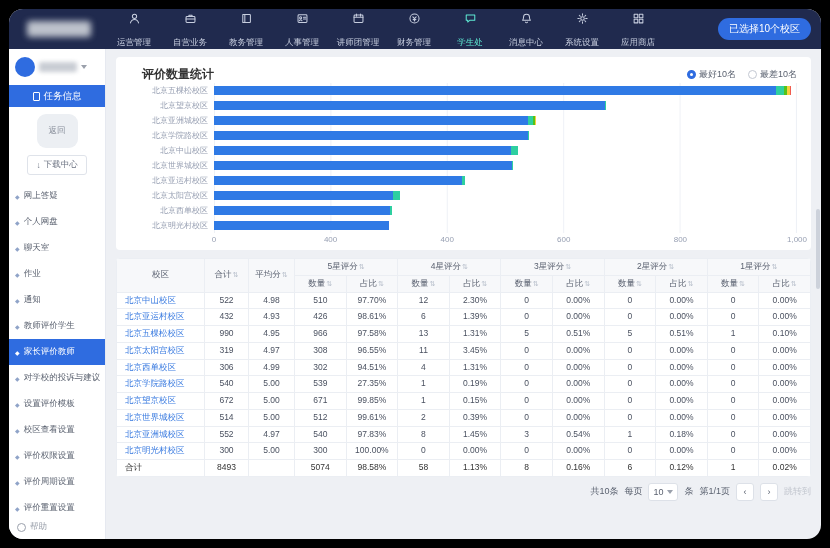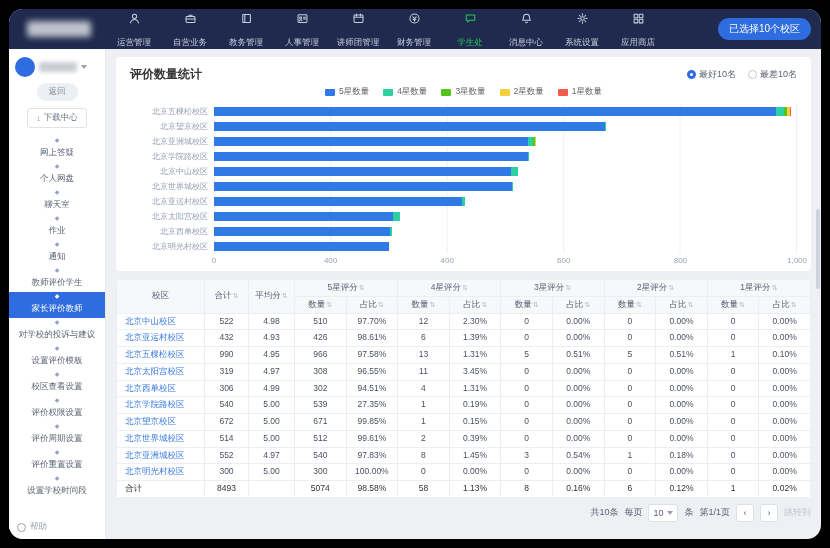--- a/index.html
+++ b/index.html
@@ -8,48 +8,48 @@
 
   .app { position:absolute; left:9px; top:9px; width:812px; height:530px; background:#eef0f4; border-radius:14px; overflow:hidden; }
 
   
   .topbar { height:40px; background:#202a4e; display:flex; align-items:center; padding:0 10px; }
   .logo-blur { width:64px; height:16px; margin:0 16px 0 8px; background:#cfd3da; border-radius:3px; filter:blur(3px); opacity:.9; flex:none; }
   .topnav { display:flex; flex:1; gap:2px; min-width:0; }
   .nav-item { width:54px; display:flex; flex-direction:column; align-items:center; gap:12px; color:#c7cedf; cursor:pointer; padding-top:2px; flex:none; }
   .nav-item svg { width:13px; height:13px; display:block; }
   .nav-label { font-size:8.5px; white-space:nowrap; }
-  .nav-item.active { color:#22c55e; }
+  .nav-item.active { color:#5eead4; }
   .campus-pill { background:#2f6ce0; color:#fff; font-size:10px; padding:4px 11px; border-radius:11px; white-space:nowrap; flex:none; }
 
   .body-row { display:flex; height:490px; }
 
   
   .sidebar { width:97px; background:#fff; display:flex; flex-direction:column; border-right:1px solid #e6e9f0; flex:none; }
   .userrow { display:flex; align-items:center; gap:4px; padding:8px 6px 6px; cursor:pointer; }
   .avatar { width:20px; height:20px; border-radius:50%; background:#2f6ce0; flex:none; }
   .name-blur { width:38px; height:10px; background:#c9cdd4; border-radius:2px; filter:blur(2px); }
   .tri-down { width:0; height:0; border-left:3px solid transparent; border-right:3px solid transparent; border-top:4px solid #9aa0ab; }
   .primary-btn { margin:2px 0 7px; background:#2f6ce0; color:#fff; font-size:9.5px; height:22px; display:flex; align-items:center; justify-content:center; gap:4px; cursor:pointer; }
   .doc-icon { width:7px; height:9px; border:1px solid #fff; border-radius:1px; }
-  .gray-pill { margin:0 auto 7px; background:#eceff3; color:#8a909c; font-size:8.5px; padding:3px 12px; border-radius:9px; cursor:pointer; }
+  .gray-pill { margin:0 auto 7px; background:#eceff3; color:#8a909c; font-size:8.5px; padding:11px 12px; border-radius:9px; cursor:pointer; }
   .download { margin:0 auto 8px; border:1px solid #dfe3ea; color:#6a7180; font-size:8.5px; padding:3px 8px; border-radius:3px; display:flex; gap:3px; align-items:center; cursor:pointer; }
   .menu { flex:1; overflow:hidden; }
-  .menu-item { display:flex; align-items:center; gap:4px; padding:0 6px; height:26px; font-size:8.5px; color:#5b6270; cursor:pointer; white-space:nowrap; overflow:hidden;flex-direction:column; }
+  .menu-item { display:flex; align-items:center; gap:4px; padding:0 6px; height:26px; font-size:8.5px; color:#5b6270; cursor:pointer; white-space:nowrap; overflow:hidden; }
   .menu-item .bullet { font-size:6px; color:#8fa3c8; flex:none; }
   .menu-item.active { background:#2f6ce0; color:#fff; }
   .menu-item.active .bullet { color:#fff; }
   .help { padding:4px 8px 6px; font-size:8.5px; color:#9aa0ab; display:flex; gap:4px; align-items:center; cursor:pointer; }
   .ring { width:9px; height:9px; border:1px solid #9aa0ab; border-radius:50%; }
 
   
   .main { flex:1; padding:8px 10px; overflow:hidden; position:relative; min-width:0; }
   .panel { background:#fff; border-radius:4px; }
   .chart-panel { padding:8px 14px 4px; margin-bottom:8px; }
-  .chart-head { display:flex; justify-content:space-between; align-items:center; height:18px; }
+  .chart-head { display:flex; justify-content:space-between; align-items:center; height:18px;margin-left:12px; }
   .panel-title { font-size:12px; font-weight:bold; color:#333; }
   .radios { display:flex; gap:12px; font-size:9px; color:#5b6270; align-items:flex-start; }
   .radio { display:flex; align-items:center; gap:3px; cursor:pointer; }
   .radio .dot { width:9px; height:9px; border-radius:50%; border:1px solid #c3c8d2; background:#fff; }
   .radio.checked .dot { border:3px solid #2f6ce0; }
   .legend { display:flex; justify-content:center; gap:14px; margin:3px 0 6px; }
   .legend-item { display:flex; align-items:center; gap:4px; font-size:8.5px; color:#666; cursor:pointer; }
   .legend-swatch { width:10px; height:7px; border-radius:1px; }
   .chart-body { display:flex; }
   .ylabels { width:84px; flex:none; }
@@ -183,20 +183,24 @@
   </header>
 
   <div class="body-row">
 
     <aside class="sidebar">
       <div class="userrow">
         <span class="avatar"></span>
         <span class="name-blur"></span>
         <span class="tri-down"></span>
       </div>
+      <div class="primary-btn">
+        <span class="doc-icon"></span>
+        <span>任务信息</span>
+      </div>
       <div class="gray-pill">返回</div>
       <div class="download">
         <span>↓</span>
         <span>下载中心</span>
       </div>
       <div class="menu">
           <div class="menu-item">
             <span class="bullet">◆</span>
             <span>网上答疑</span>
           </div>
@@ -268,42 +272,20 @@
               <label class="radio checked">
                 <span class="dot"></span>
                 <span>最好10名</span>
               </label>
               <label class="radio">
                 <span class="dot"></span>
                 <span>最差10名</span>
               </label>
             </span>
         </div>
-        <div class="legend">
-            <span class="legend-item">
-              <span class="legend-swatch" style="background: rgb(47, 122, 229);"></span>
-              <span>5星数量</span>
-            </span>
-            <span class="legend-item">
-              <span class="legend-swatch" style="background: rgb(46, 207, 160);"></span>
-              <span>4星数量</span>
-            </span>
-            <span class="legend-item">
-              <span class="legend-swatch" style="background: rgb(82, 196, 26);"></span>
-              <span>3星数量</span>
-            </span>
-            <span class="legend-item">
-              <span class="legend-swatch" style="background: rgb(247, 207, 62);"></span>
-              <span>2星数量</span>
-            </span>
-            <span class="legend-item">
-              <span class="legend-swatch" style="background: rgb(240, 92, 80);"></span>
-              <span>1星数量</span>
-            </span>
-          </div>
         <div class="chart-body">
           <div class="ylabels">
               <div class="ylab">北京五棵松校区</div>
               <div class="ylab">北京望京校区</div>
               <div class="ylab">北京亚洲城校区</div>
               <div class="ylab">北京学院路校区</div>
               <div class="ylab">北京中山校区</div>
               <div class="ylab">北京世界城校区</div>
               <div class="ylab">北京亚运村校区</div>
               <div class="ylab">北京太阳宫校区</div>

